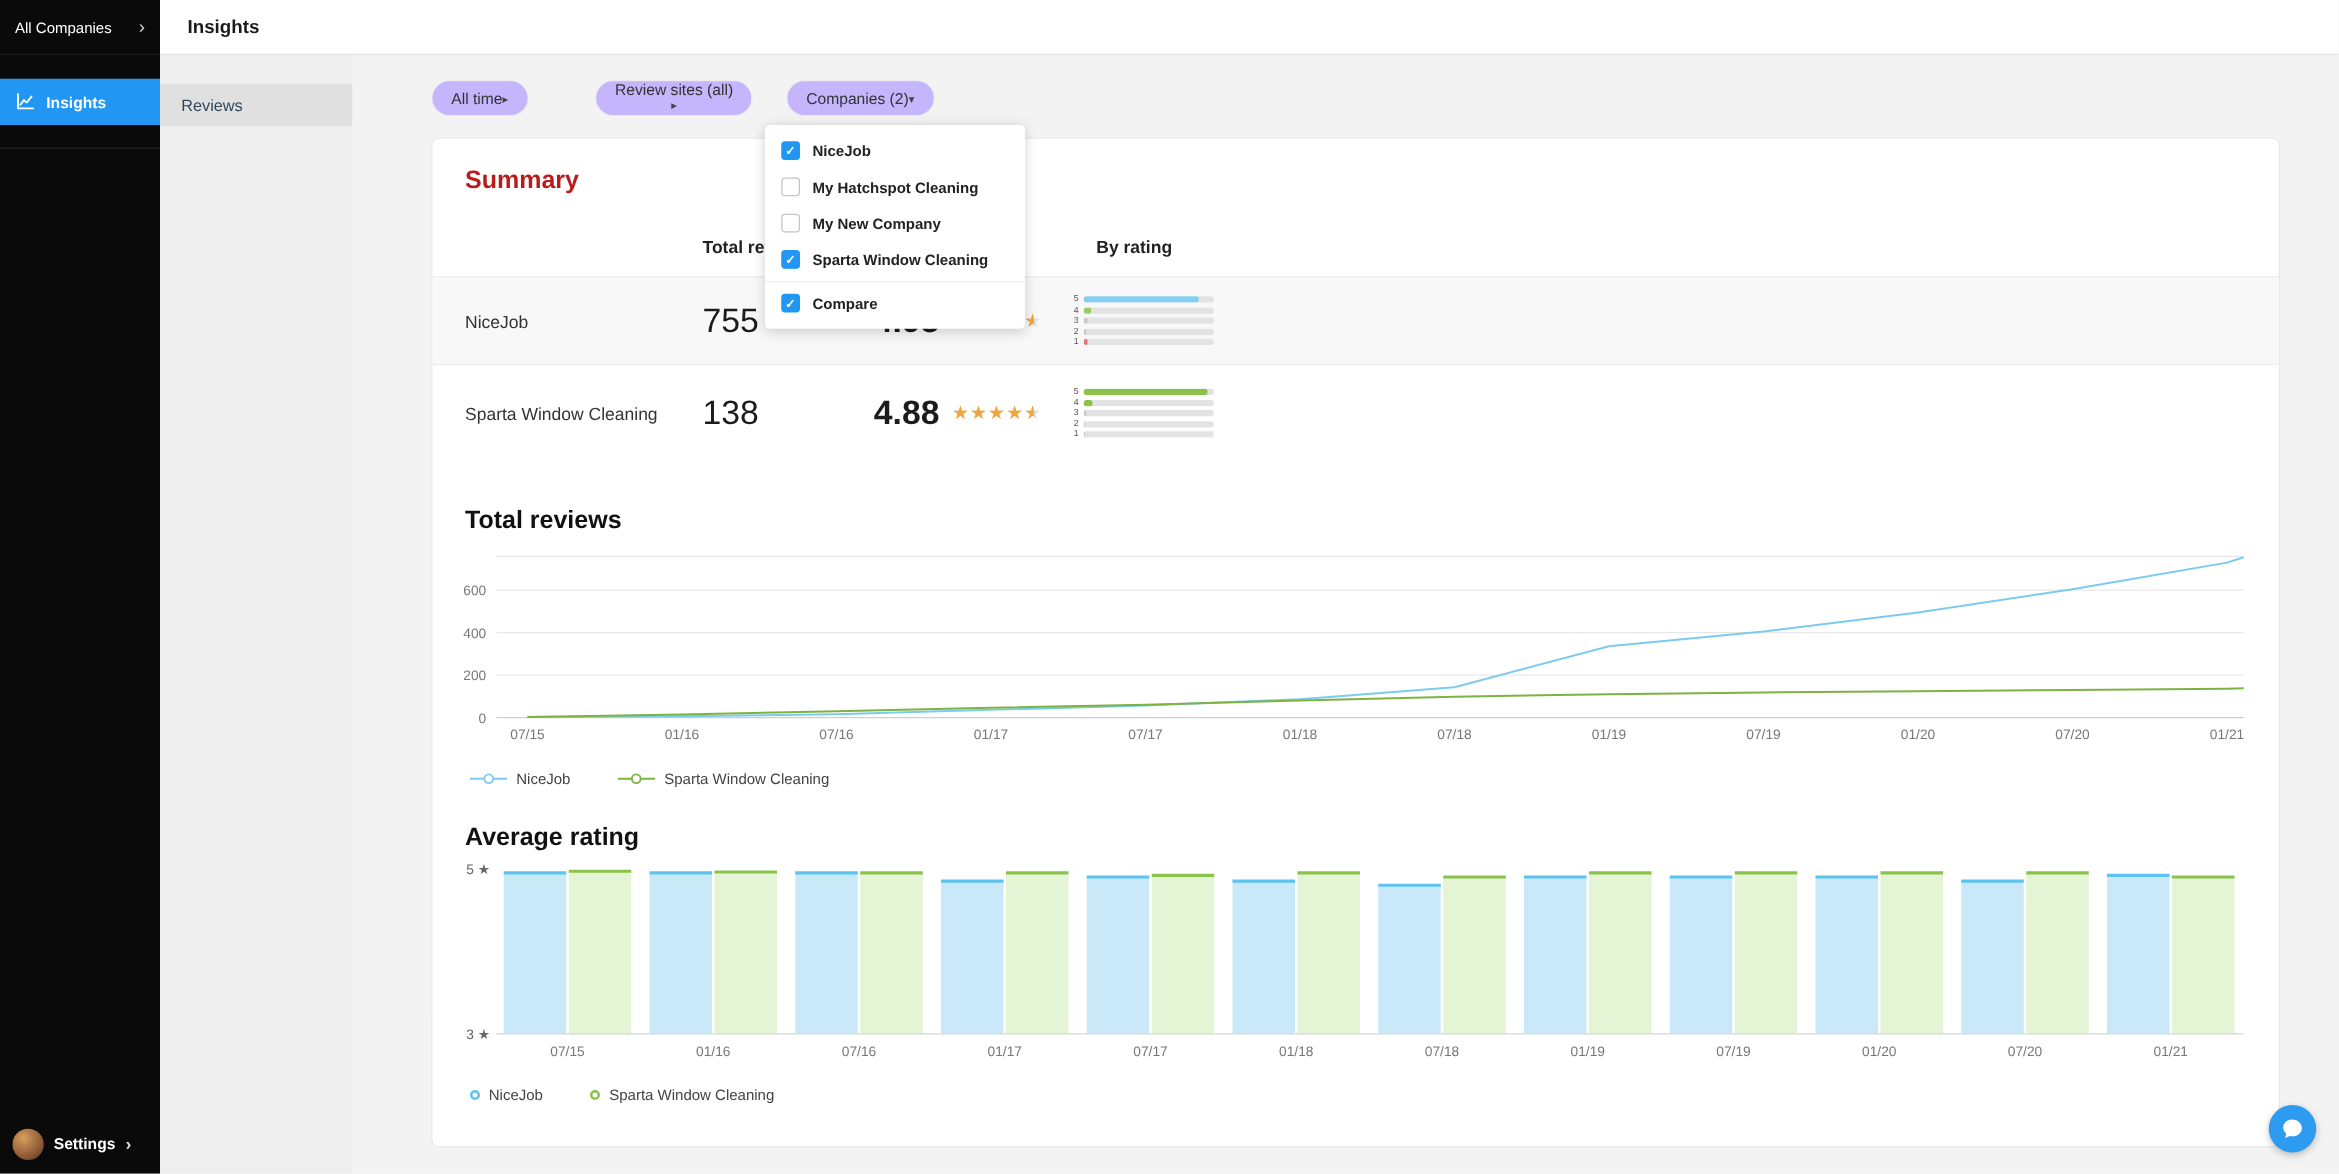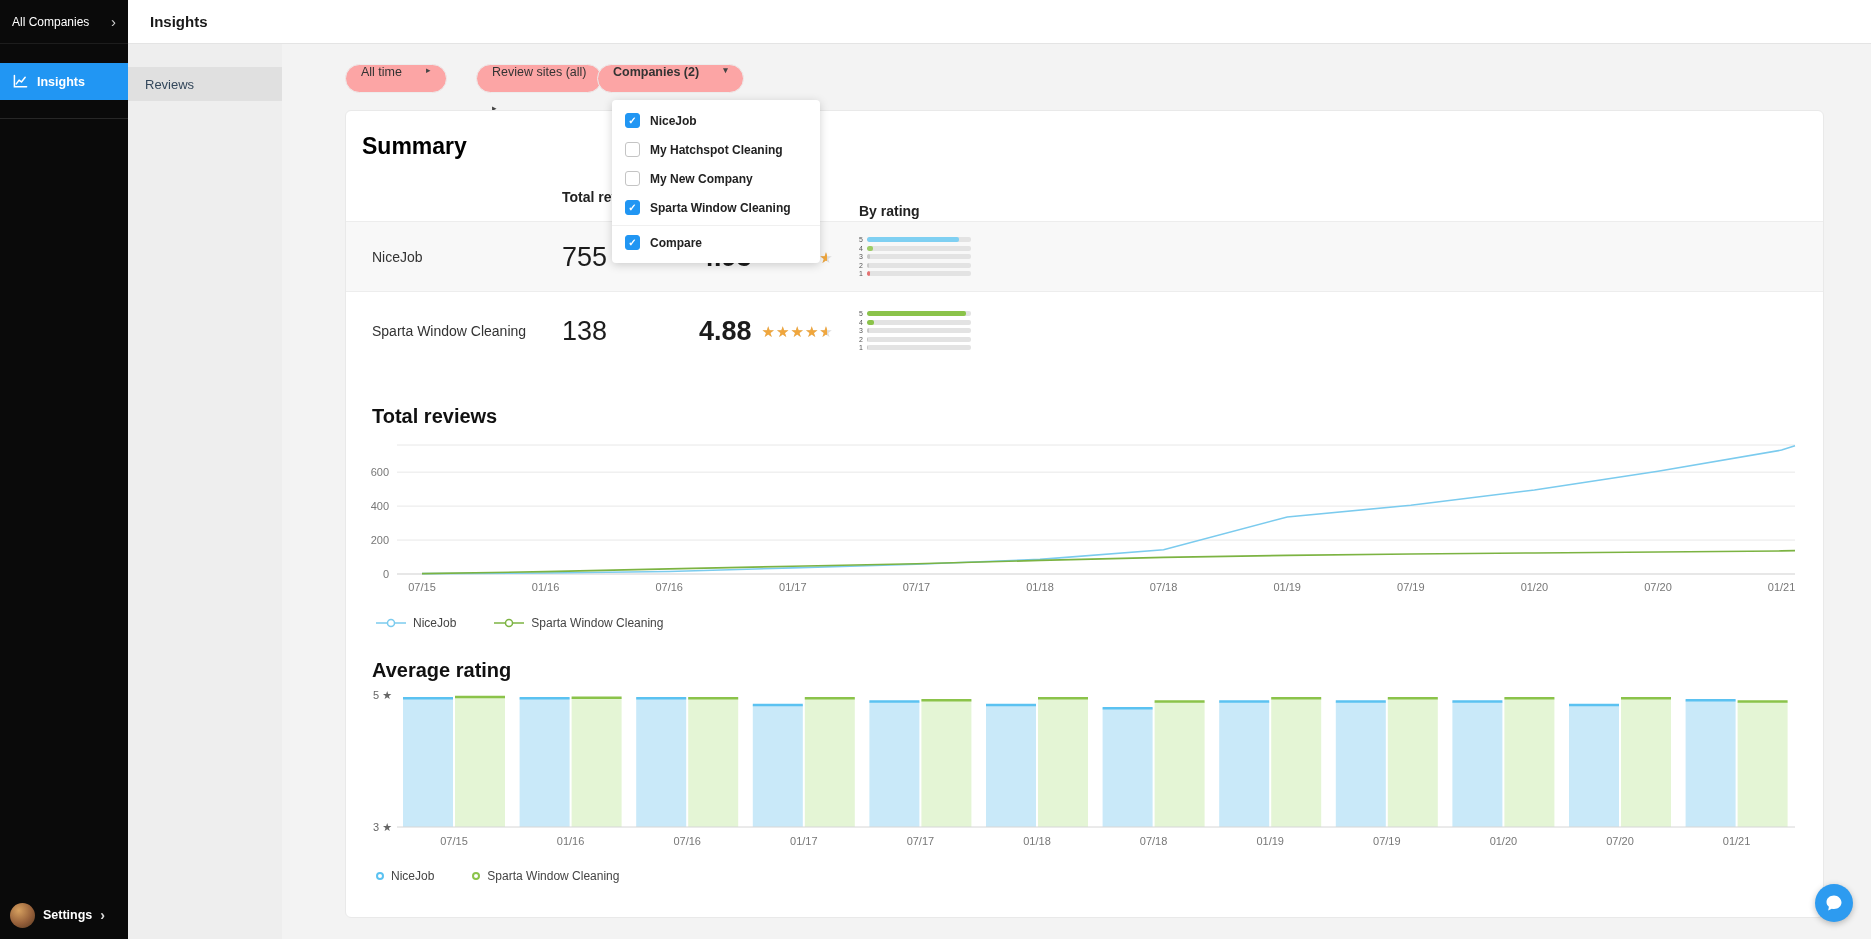--- a/index.html
+++ b/index.html
@@ -22,33 +22,33 @@
   .topbar { position:absolute; left:128px; top:0; right:0; height:44px; background:#fff; border-bottom:1px solid #e4e4e4; display:flex; align-items:center; padding-left:22px; z-index:5; }
   .topbar h1 { font-size:15px; font-weight:700; color:#1a1a1a; }
 
   
   .subnav { position:absolute; left:128px; top:44px; width:154px; bottom:0; background:#eeeeee; }
   .subnav-item { height:34px; margin-top:23px; display:flex; align-items:center; padding-left:17px; font-size:13px; color:#33475b; cursor:pointer; }
   .subnav-item.active { background:#e0e0e0; }
 
   
   .content { position:absolute; left:282px; top:44px; right:0; bottom:0; background:#f3f3f3; }
-  .pill { position:absolute; top:20px; height:29px; display:inline-flex; gap:24px; padding:0 15px; background:#fca5a5; border-radius:15px; font-size:12.5px; color:#333; cursor:pointer; border:1px solid #ececec; }
+  .pill { position:absolute; top:20px; height:29px; display:inline-flex; align-items:center; gap:0; padding:0 15px; background:#c4b5fd; border-radius:15px; font-size:12.5px; color:#333; cursor:pointer; border:1px solid #ececec; }
   .pill .arr { font-size:9px; color:#444; }
   #pill-time { left:63px; }
   #pill-sites { left:194px;flex-direction:column; }
-  #pill-companies { left:315px;font-weight:bold; }
+  #pill-companies { left:347px; }
 
   .card { position:absolute; left:63px; top:66px; width:1479px; height:808px; background:#fff; border-radius:6px; border:1px solid #e9e9e9; }
 
-  .summary-title { position:absolute; left:16px; top:22px; font-size:23px; font-weight:700; color:#000000; }
+  .summary-title { position:absolute; left:26px; top:22px; font-size:20px; font-weight:700; color:#b91c1c; }
   .col-header { position:absolute; top:78px; font-size:14px; font-weight:700; color:#222; }
   #col-total { left:216px; }
   #col-average { left:353px; }
-  #col-byrating { left:513px;margin-top:14px; }
+  #col-byrating { left:531px; }
 
   .summary-rows { position:absolute; left:0; top:110px; right:0; }
   .srow { position:relative; border-top:1px solid #ededed; }
   .srow.r0 { height:70px; background:#f8f8f8; }
   .srow.r1 { height:78px; }
   .srow .cname { position:absolute; left:26px; top:50%; transform:translateY(-50%); font-size:14px; color:#333; }
   .srow .ctotal { position:absolute; left:216px; top:50%; transform:translateY(-50%); font-size:27px; font-weight:400; color:#1c1c1c; }
   .srow .cavg { position:absolute; left:353px; top:50%; transform:translateY(-50%); display:flex; align-items:center; gap:10px; }
   .srow .cavg .num { font-size:27px; font-weight:700; color:#1c1c1c; }
   .stars { position:relative; font-size:15px; letter-spacing:1px; color:#dcdcdc; line-height:1; white-space:nowrap; }

